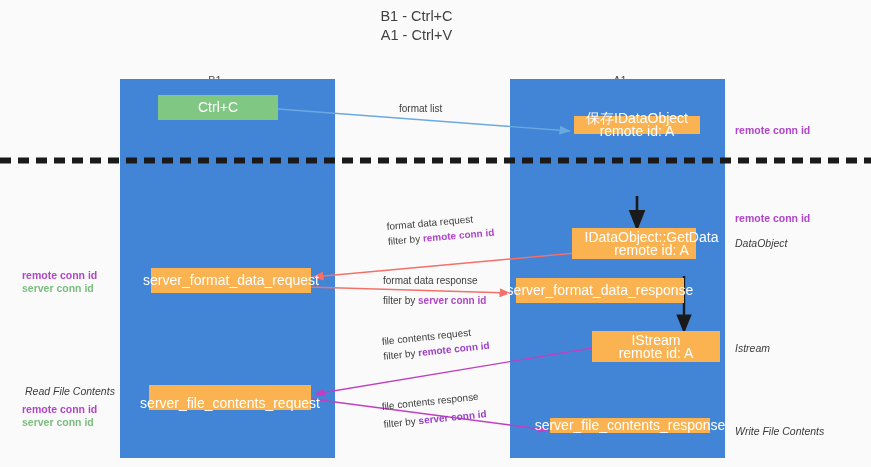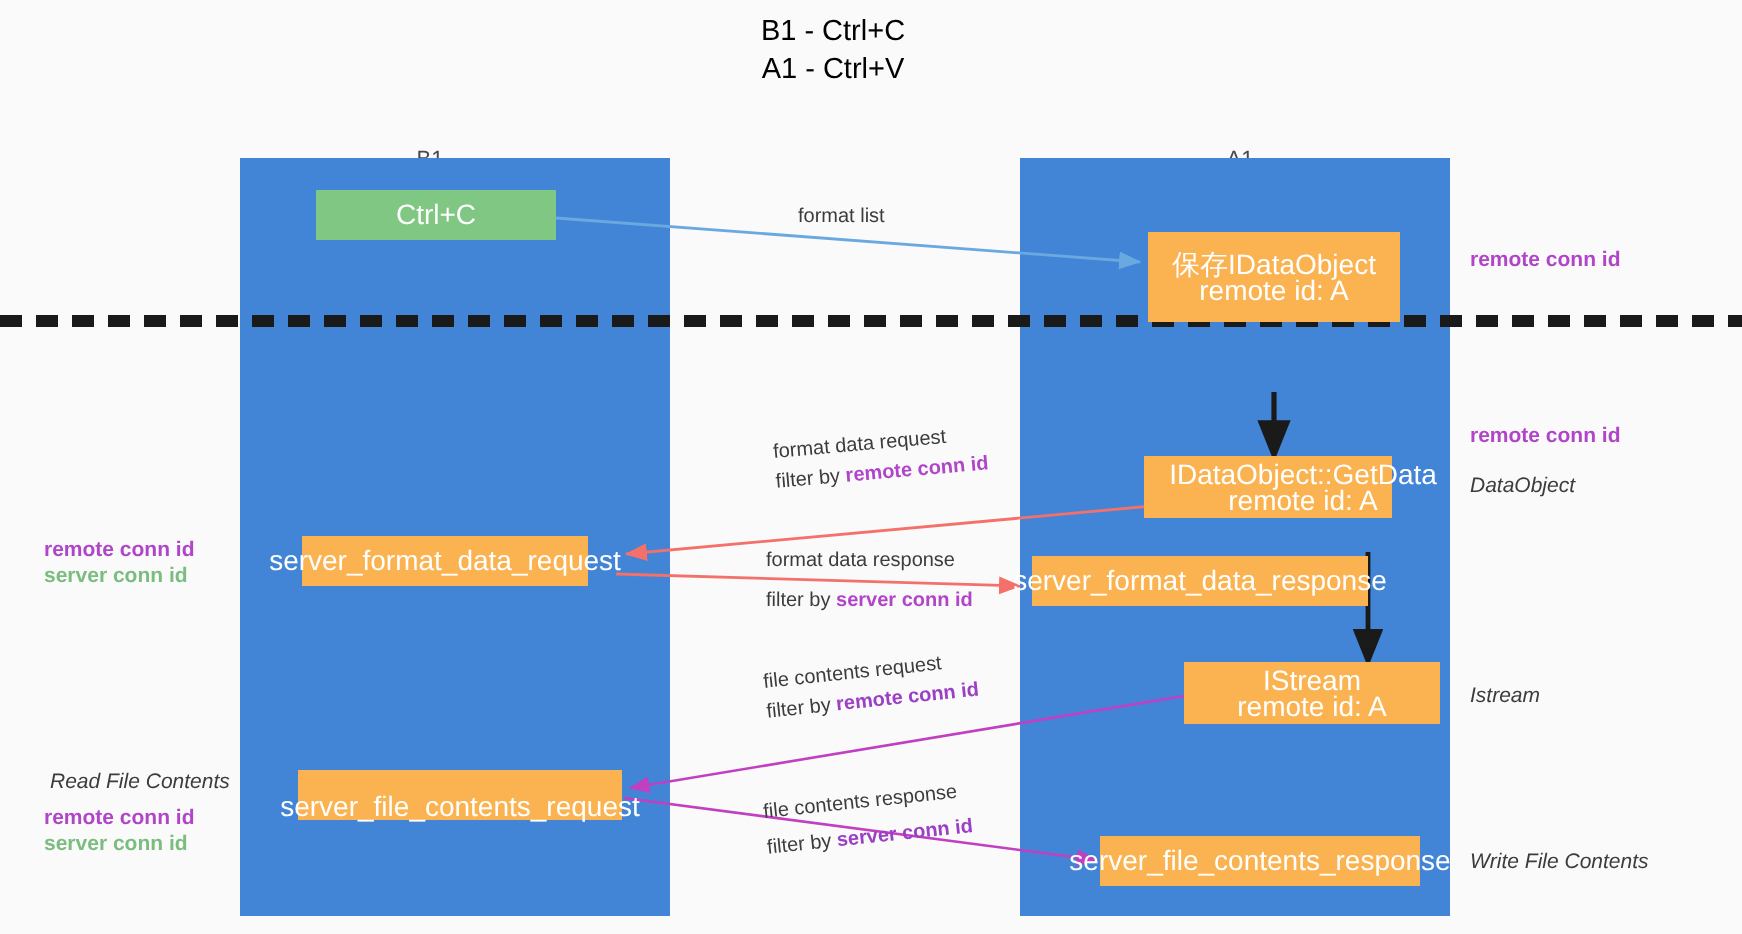--- a/index.html
+++ b/index.html
@@ -18,21 +18,21 @@
     overflow: hidden;
   }
   
   .title {
     position: absolute;
     left: 0;
     top: 7px;
     width: 833px;
     text-align: center;
     font-size: 14.5px;
-    color: #000000;
+    color: #404040;
     line-height: 19px;
     white-space: pre;
   }
   
   .col-head {
     position: absolute;
     text-align: center;
     font-size: 11px;
     color: #4a4a4a;
     line-height: 13px;
@@ -152,49 +152,49 @@
   </svg>
 
   <svg class="divider" viewBox="0 0 871 7">
     <line x1="0" y1="3.5" x2="871" y2="3.5" stroke="#1a1a1a" stroke-width="6" stroke-dasharray="11 7"></line>
   </svg>
 
   <div class="node green" style="left:158px; top:95px; width:120px; height:25px;">
     <span>Ctrl+C</span>
   </div>
 
-  <div class="node orange" style="left:574px; top:116px; width:126px; height:45px;">
+  <div class="node orange" style="left:574px; top:116px; width:126px; height:18px;">
     <span>保存IDataObject</span>
     <span>remote id: A</span>
   </div>
 
 
   <div class="node orange" style="left:572px; top:228px; width:124px; height:31px;padding-left:35px;">
     <span>IDataObject::GetData</span>
     <span>remote id: A</span>
   </div>
 
-  <div class="node orange" style="left:151px; top:268px; width:143px; height:25px;">
+  <div class="node orange" style="left:151px; top:268px; width:160px; height:25px;">
     <span>server_format_data_request</span>
   </div>
 
   <div class="node orange" style="left:516px; top:278px; width:168px; height:25px;">
     <span>server_format_data_response</span>
   </div>
 
   <div class="node orange" style="left:592px; top:331px; width:128px; height:31px;">
     <span>IStream</span>
     <span>remote id: A</span>
   </div>
 
   <div class="node orange" style="left:149px; top:385px; width:162px; height:25px;justify-content:flex-end;">
     <span>server_file_contents_request</span>
   </div>
 
-  <div class="node orange" style="left:550px; top:418px; width:160px; height:25px;">
+  <div class="node orange" style="left:550px; top:418px; width:160px; height:15px;">
     <span>server_file_contents_response</span>
   </div>
 
   <div class="edge-label" style="left:399px; top:101px;">
     <span>format list</span>
   </div>
 
   <div class="edge-label" style="left:386px; top:219px; transform:rotate(-5deg); transform-origin:left top;">
     <div>format data request</div>
     <div><span>filter by </span><span class="hl-purple">remote conn id</span></div>

